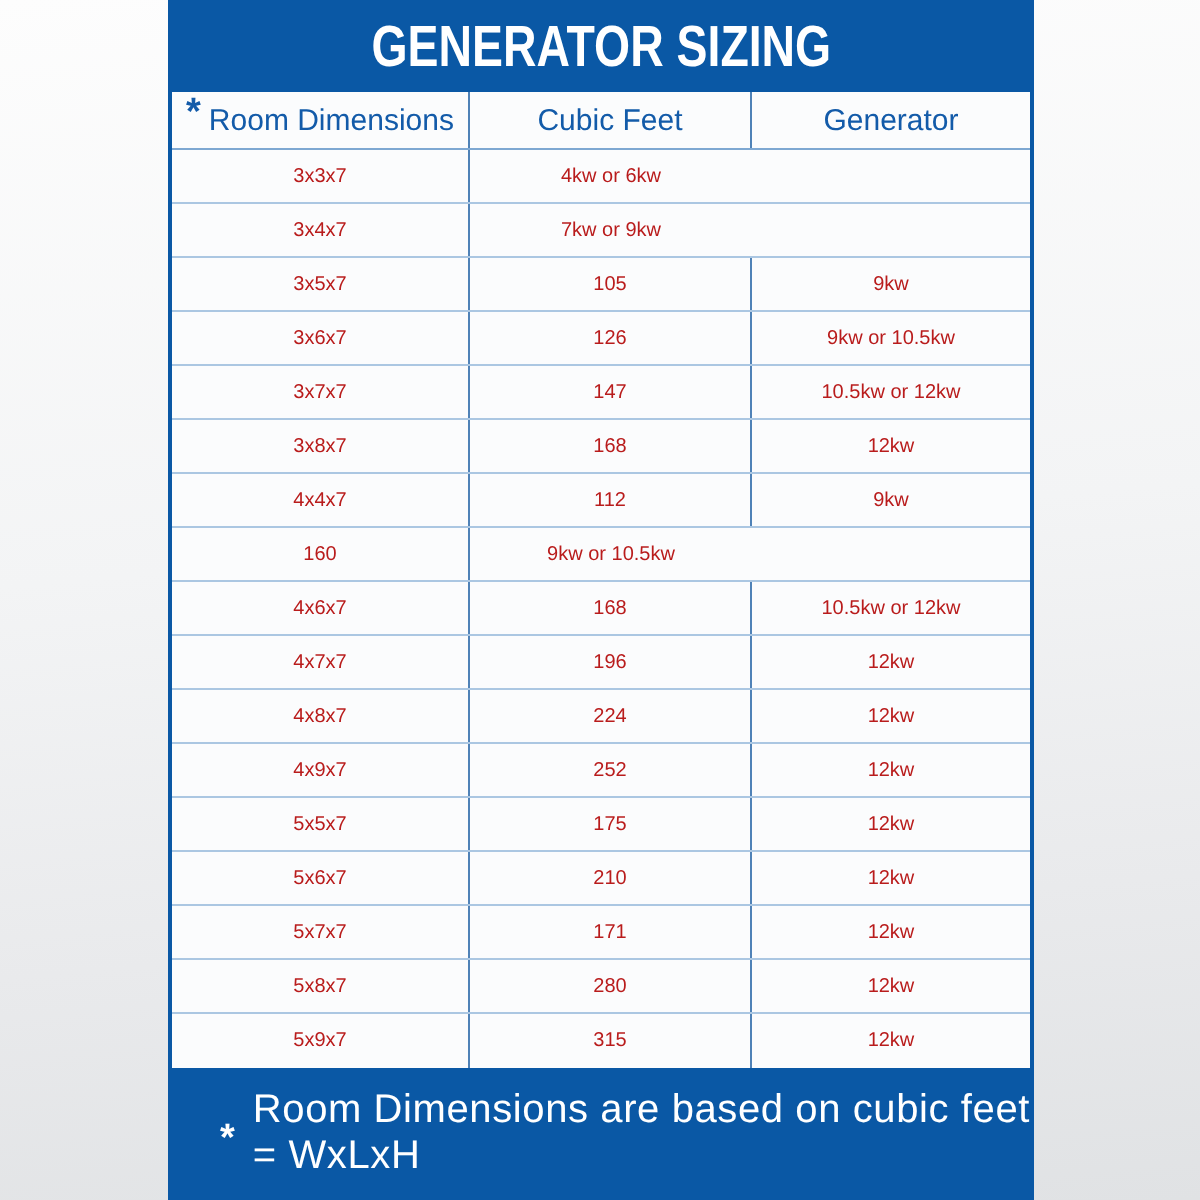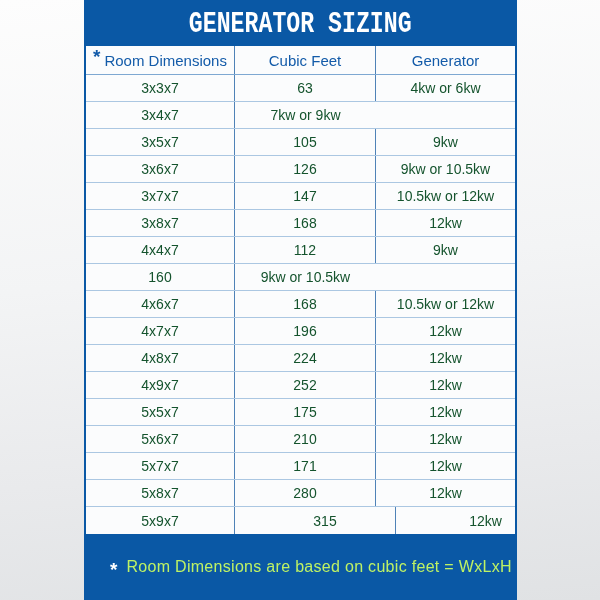--- a/index.html
+++ b/index.html
@@ -23,21 +23,20 @@
     width: 433px;
     height: 600px;
     background: #0a58a5;
     box-sizing: border-box;
   }
   .title-band {
     height: 46px;
     display: flex;
     align-items: center;
     justify-content: center;
-    font-family: Liberation Mono, monospace;
   }
   .title {
     color: #ffffff;
     font-size: 29px;
     font-weight: bold;
     letter-spacing: 0px;
     transform: scaleX(0.80);
     white-space: nowrap;
     line-height: 1;
     padding-top: 2px;
@@ -73,49 +72,49 @@
     line-height: 1;
   }
   .tbody { width: 429px; }
   .tr {
     display: grid;
     grid-template-columns: 149px 141px 139px;
     height: 27px;
     border-bottom: 1px solid #abc7e2;
     box-sizing: border-box;
   }
-  .tbody .tr:last-child { border-bottom: none; gap: 20px; }
+  .tbody .tr:last-child { border-bottom: none; }
   .td {
     display: flex;
     align-items: center;
     justify-content: center;
-    color: #14532d;
-    font-size: 14px;
+    color: #b91c1c;
+    font-size: 10px;
     box-sizing: border-box;
   }
   .col1, .col2 { border-right: 1px solid #4f82b7; }
   .footer-band {
     height: 66px;
     display: flex;
     align-items: center;
     padding-left: 26px;
     box-sizing: border-box;
   }
   .fmark {
     color: #ffffff;
     font-size: 19px;
     font-weight: bold;
     line-height: 1;
     position: relative;
     top: 2px;
     margin-right: 9px;
   }
   .ftext {
-    color: #bef264;
-    font-size: 16px;
+    color: #ffffff;
+    font-size: 20px;
     letter-spacing: 0.3px;
   }
 </style>
 </head>
 <body>
 
 <div class="stage">
   <div class="panel">
 
     <div class="title-band">
@@ -128,21 +127,20 @@
           <span class="hmark">*</span>
           <span>Room Dimensions</span>
         </div>
         <div class="th col2">Cubic Feet</div>
         <div class="th col3">Generator</div>
       </div>
 
       <div class="tbody">
           <div class="tr">
           <div class="td col1">3x3x7</div>
-          <div class="td col2">63</div>
           <div class="td col3">4kw or 6kw</div>
         </div>
           <div class="tr">
           <div class="td col1">3x4x7</div>
           <div class="td col3">7kw or 9kw</div>
         </div>
           <div class="tr">
           <div class="td col1">3x5x7</div>
           <div class="td col2">105</div>
           <div class="td col3">9kw</div>

